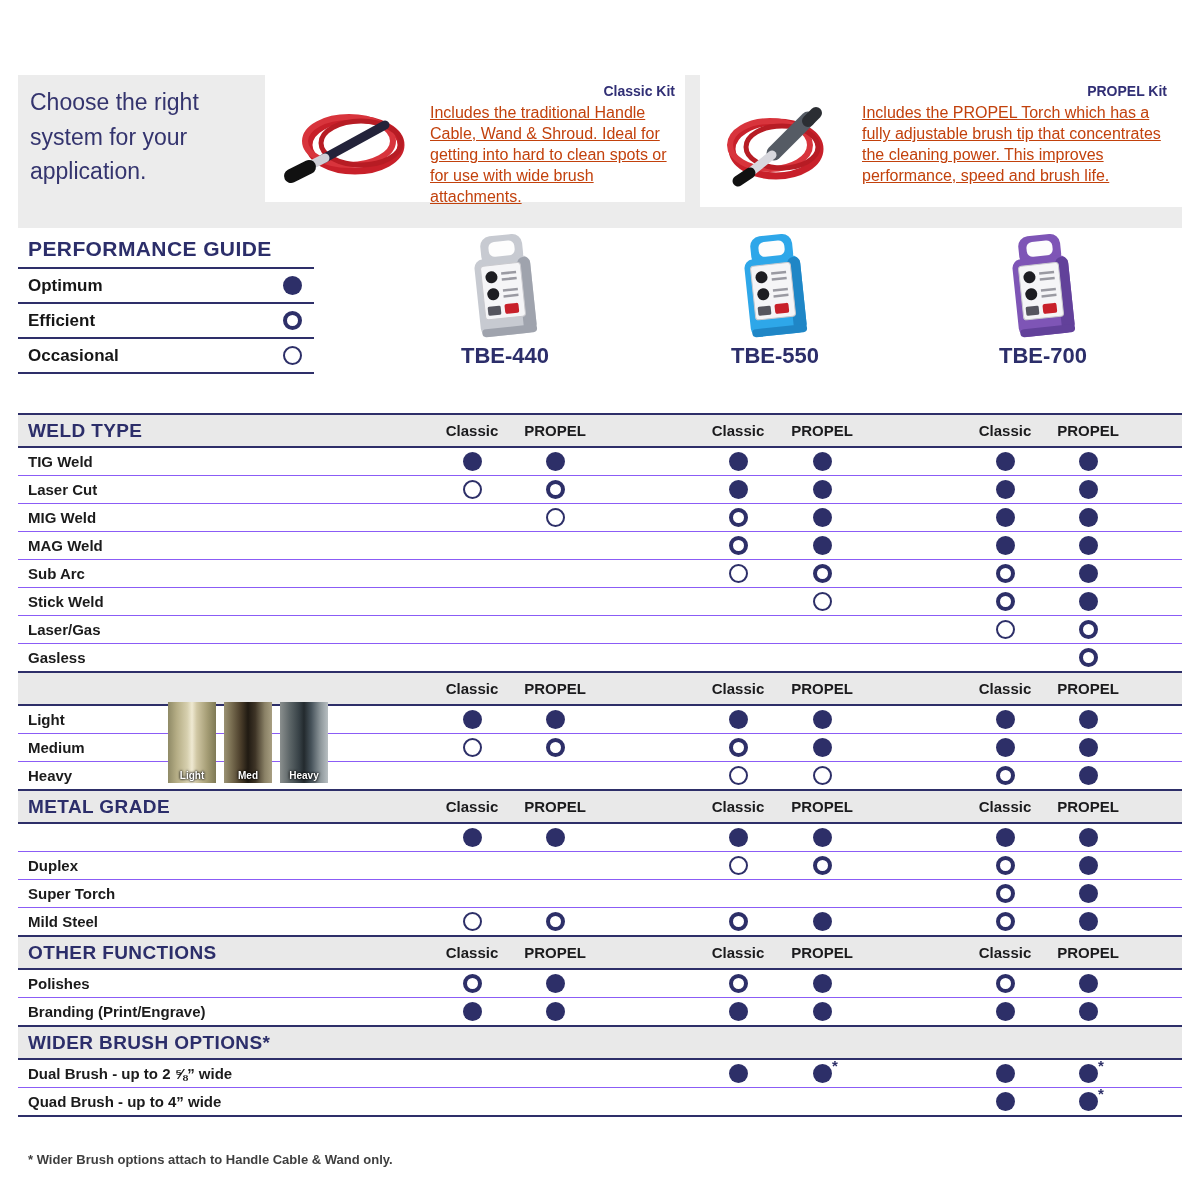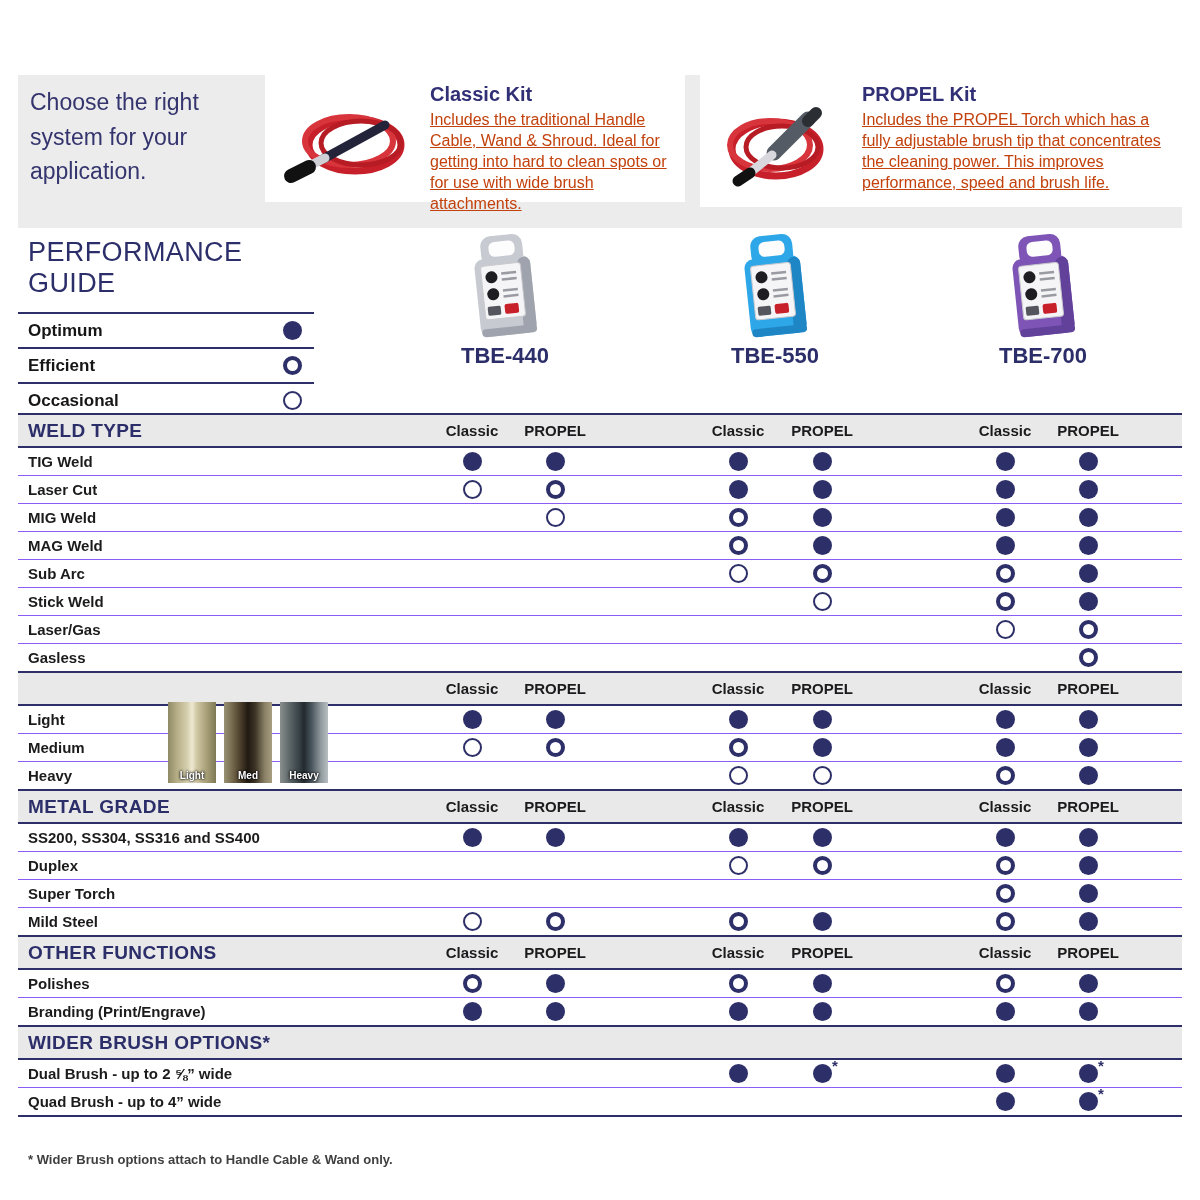--- a/index.html
+++ b/index.html
@@ -10,27 +10,27 @@
   .top-band{position:absolute;left:18px;top:75px;width:1164px;height:153px;background:#ececec;}
   .headline{position:absolute;left:12px;top:10px;width:235px;
             font-size:23px;font-weight:normal;color:#34346e;line-height:1.5;}
   .kit-card{position:absolute;top:0;background:#fff;}
   .kit-card.classic{left:247px;width:420px;height:127px;}
   .kit-card.propel{left:682px;width:482px;height:132px;}
   .kit-art{position:absolute;left:8px;top:22px;}
   .kit-text{position:absolute;top:8px;}
   .kit-card.classic .kit-text{left:165px;width:245px;}
   .kit-card.propel .kit-text{left:162px;width:305px;}
-  .kit-title{font-size:20px;font-weight:bold;color:#312f75;margin-bottom:3px;}
+  .kit-title{font-size:14px;font-weight:bold;color:#312f75;margin-bottom:3px;text-align:right;}
   .kit-desc{font-size:16px;color:#c2410c;line-height:1.32;text-decoration:underline;}
 
   
   .perf-guide{position:absolute;left:18px;top:237px;width:296px;}
-  .pg-title{font-size:27px;font-weight:normal;color:#2c2e6a;letter-spacing:.4px;
-            padding:0 0 13px 10px;border-bottom:2px solid #2e2f69;}
+  .pg-title{font-size:21px;font-weight:bold;color:#2c2e6a;letter-spacing:.4px;
+            padding:0 0 6px 10px;border-bottom:2px solid #2e2f69;}
   .pg-row{position:relative;height:33px;line-height:33px;border-bottom:2px solid #2e2f69;
           font-size:17px;font-weight:bold;color:#161616;padding-left:10px;}
   .pg-row .dot{position:absolute;right:12px;top:7px;}
 
   
   .products{position:absolute;left:18px;top:233px;width:1164px;height:160px;}
   .product{position:absolute;top:0;width:96px;text-align:center;}
   .product-label{position:absolute;top:110px;width:160px;left:-32px;text-align:center;
                  font-size:22px;font-weight:bold;color:#2c2e6a;}
 
@@ -397,21 +397,20 @@
         <div class="sec-header">
           <span class="sec-title">METAL GRADE</span>
           <span class="col-head" style="left: 454px;">Classic</span>
           <span class="col-head" style="left: 537px;">PROPEL</span>
           <span class="col-head" style="left: 720px;">Classic</span>
           <span class="col-head" style="left: 804px;">PROPEL</span>
           <span class="col-head" style="left: 987px;">Classic</span>
           <span class="col-head" style="left: 1070px;">PROPEL</span>
         </div>
         <div class="t-row">
-          <span class="row-label">SS200, SS304, SS316 and SS400</span>
           <span class="cell-dot" style="left: 444.5px;">
             <span class="dot filled"></span>
           </span>
           <span class="cell-dot" style="left: 527.5px;">
             <span class="dot filled"></span>
           </span>
           <span class="cell-dot" style="left: 710.5px;">
             <span class="dot filled"></span>
           </span>
           <span class="cell-dot" style="left: 794.5px;">

